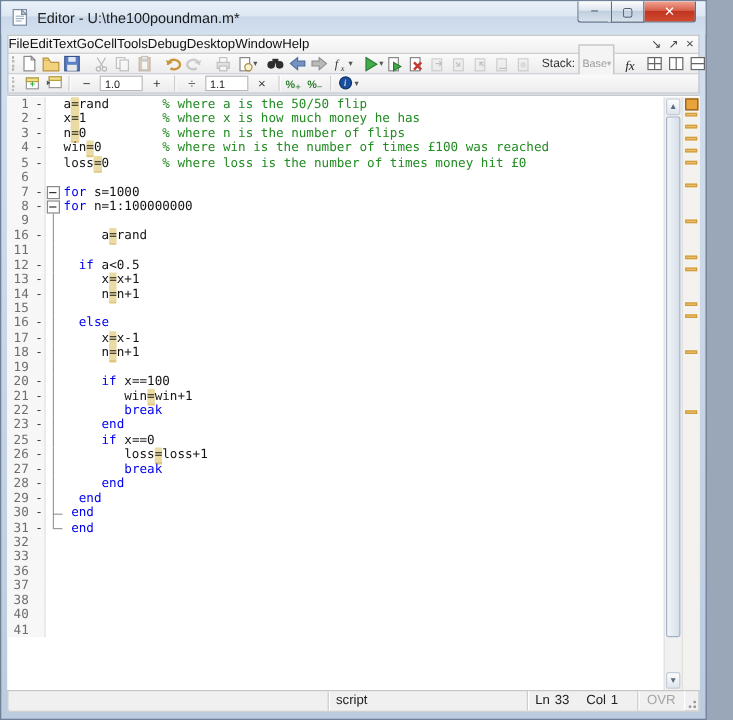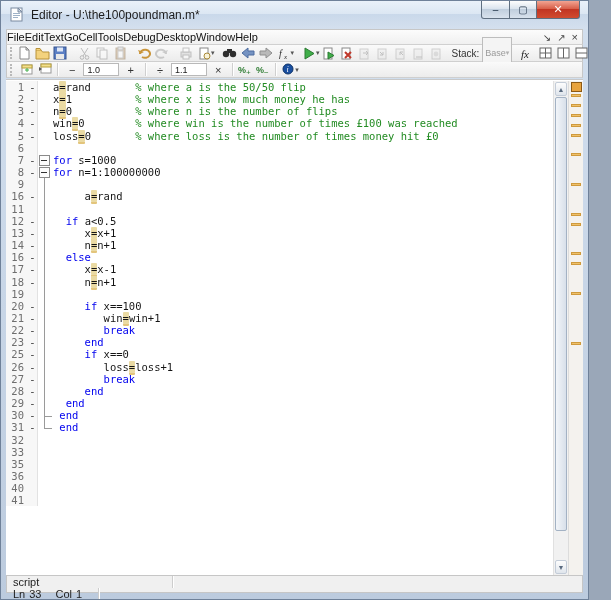--- a/index.html
+++ b/index.html
@@ -70,21 +70,21 @@
         font-size:7px;color:#5a6b80;}
   .sbtn.up{top:1px;} .sbtn.down{bottom:1px;}
   .thumb{position:absolute;left:1px;right:1px;top:16px;height:434px;border:1px solid #a3b2c4;border-radius:2px;
          background:linear-gradient(90deg,#f2f5f9,#d8e0ea);}
   
   .lintstrip{position:absolute;top:1px;bottom:0;right:0;width:15px;background:#f4f2ee;border-left:1px solid #dcdcdc;}
   .lintbox{position:absolute;top:1px;left:2px;width:11px;height:10px;background:#e8a33d;border:1px solid #8c5a16;}
   .tick{position:absolute;left:2px;width:10px;height:3px;background:#eec06a;border:1px solid #cf9a3c;}
   
   .statusbar{position:absolute;left:5px;right:5px;bottom:6px;height:18px;background:#f0f0f0;
-             border:1px solid #c6c6c6;display:flex;font-size:11px;color:#222;align-items:stretch;flex-direction:column;}
+             border:1px solid #c6c6c6;display:flex;font-size:11px;color:#222;align-items:stretch;}
   .ssec{border-right:1px solid #cdcdcd;box-shadow:1px 0 0 #fff;display:flex;align-items:center;padding:0 6px;}
   .ssec.blank{flex:1;}
   .ssec.type{width:166px;}
   .ssec.pos{width:92px;gap:4px;}
   .ssec.ovr{width:38px;color:#a5a5a5;justify-content:center;border-right:none;}
   .gripdots{width:12px;position:relative;}
   .gripdots::after{content:"";position:absolute;right:2px;bottom:2px;width:9px;height:9px;
      background:
       radial-gradient(circle at 8px 8px,#9b9b9b 1px,transparent 1.4px),
       radial-gradient(circle at 8px 4px,#9b9b9b 1px,transparent 1.4px),
@@ -375,39 +375,41 @@
         <div class="row"><div class="num">5</div><div class="dash">-</div><div class="fold"></div><div class="code"><span>loss</span><span class="e">=</span><span>0</span><span>       </span><span class="c">% where loss is the number of times money hit £0</span></div></div>
         <div class="row"><div class="num">6</div><div class="dash"></div><div class="fold"></div><div class="code"></div></div>
         <div class="row"><div class="num">7</div><div class="dash">-</div><div class="fold f-box"></div><div class="code"><span class="k">for</span><span> s=1000</span></div></div>
         <div class="row"><div class="num">8</div><div class="dash">-</div><div class="fold f-box"></div><div class="code"><span class="k">for</span><span> n=1:100000000</span></div></div>
         <div class="row"><div class="num">9</div><div class="dash"></div><div class="fold f-line"></div><div class="code"></div></div>
         <div class="row"><div class="num">16</div><div class="dash">-</div><div class="fold f-line"></div><div class="code"><span>     a</span><span class="e">=</span><span>rand</span></div></div>
         <div class="row"><div class="num">11</div><div class="dash"></div><div class="fold f-line"></div><div class="code"></div></div>
         <div class="row"><div class="num">12</div><div class="dash">-</div><div class="fold f-line"></div><div class="code"><span>  </span><span class="k">if</span><span> a&lt;0.5</span></div></div>
         <div class="row"><div class="num">13</div><div class="dash">-</div><div class="fold f-line"></div><div class="code"><span>     x</span><span class="e">=</span><span>x+1</span></div></div>
         <div class="row"><div class="num">14</div><div class="dash">-</div><div class="fold f-line"></div><div class="code"><span>     n</span><span class="e">=</span><span>n+1</span></div></div>
+        <div class="row"><div class="num">15</div><div class="dash"></div><div class="fold f-line"></div><div class="code"></div></div>
         <div class="row"><div class="num">16</div><div class="dash">-</div><div class="fold f-line"></div><div class="code"><span>  </span><span class="k">else</span></div></div>
         <div class="row"><div class="num">17</div><div class="dash">-</div><div class="fold f-line"></div><div class="code"><span>     x</span><span class="e">=</span><span>x-1</span></div></div>
         <div class="row"><div class="num">18</div><div class="dash">-</div><div class="fold f-line"></div><div class="code"><span>     n</span><span class="e">=</span><span>n+1</span></div></div>
         <div class="row"><div class="num">19</div><div class="dash"></div><div class="fold f-line"></div><div class="code"></div></div>
         <div class="row"><div class="num">20</div><div class="dash">-</div><div class="fold f-line"></div><div class="code"><span>     </span><span class="k">if</span><span> x==100</span></div></div>
         <div class="row"><div class="num">21</div><div class="dash">-</div><div class="fold f-line"></div><div class="code"><span>        win</span><span class="e">=</span><span>win+1</span></div></div>
         <div class="row"><div class="num">22</div><div class="dash">-</div><div class="fold f-line"></div><div class="code"><span>        </span><span class="k">break</span></div></div>
         <div class="row"><div class="num">23</div><div class="dash">-</div><div class="fold f-line"></div><div class="code"><span>     </span><span class="k">end</span></div></div>
         <div class="row"><div class="num">25</div><div class="dash">-</div><div class="fold f-line"></div><div class="code"><span>     </span><span class="k">if</span><span> x==0</span></div></div>
         <div class="row"><div class="num">26</div><div class="dash">-</div><div class="fold f-line"></div><div class="code"><span>        loss</span><span class="e">=</span><span>loss+1</span></div></div>
         <div class="row"><div class="num">27</div><div class="dash">-</div><div class="fold f-line"></div><div class="code"><span>        </span><span class="k">break</span></div></div>
         <div class="row"><div class="num">28</div><div class="dash">-</div><div class="fold f-line"></div><div class="code"><span>     </span><span class="k">end</span></div></div>
         <div class="row"><div class="num">29</div><div class="dash">-</div><div class="fold f-line"></div><div class="code"><span>  </span><span class="k">end</span></div></div>
         <div class="row"><div class="num">30</div><div class="dash">-</div><div class="fold f-tee"></div><div class="code"><span> </span><span class="k">end</span></div></div>
         <div class="row"><div class="num">31</div><div class="dash">-</div><div class="fold f-corner"></div><div class="code"><span> </span><span class="k">end</span></div></div>
         <div class="row"><div class="num">32</div><div class="dash"></div><div class="fold"></div><div class="code"></div></div>
         <div class="row"><div class="num">33</div><div class="dash"></div><div class="fold"></div><div class="code"></div></div>
-        <div class="row"><div class="num">35</div><div class="dash"></div><div class="fold"></div><div class="code"></div></div>
         <div class="row"><div class="num">36</div><div class="dash"></div><div class="fold"></div><div class="code"></div></div>
+        <div class="row"><div class="num">37</div><div class="dash"></div><div class="fold"></div><div class="code"></div></div>
+        <div class="row"><div class="num">38</div><div class="dash"></div><div class="fold"></div><div class="code"></div></div>
         <div class="row"><div class="num">40</div><div class="dash"></div><div class="fold"></div><div class="code"></div></div>
         <div class="row"><div class="num">41</div><div class="dash"></div><div class="fold"></div><div class="code"></div></div>
       </div>
     <div class="vscroll">
       <div class="sbtn up">▲</div>
       <div class="thumb"></div>
       <div class="sbtn down">▼</div>
     </div>
     <div class="lintstrip">
       <div class="lintbox"></div>

